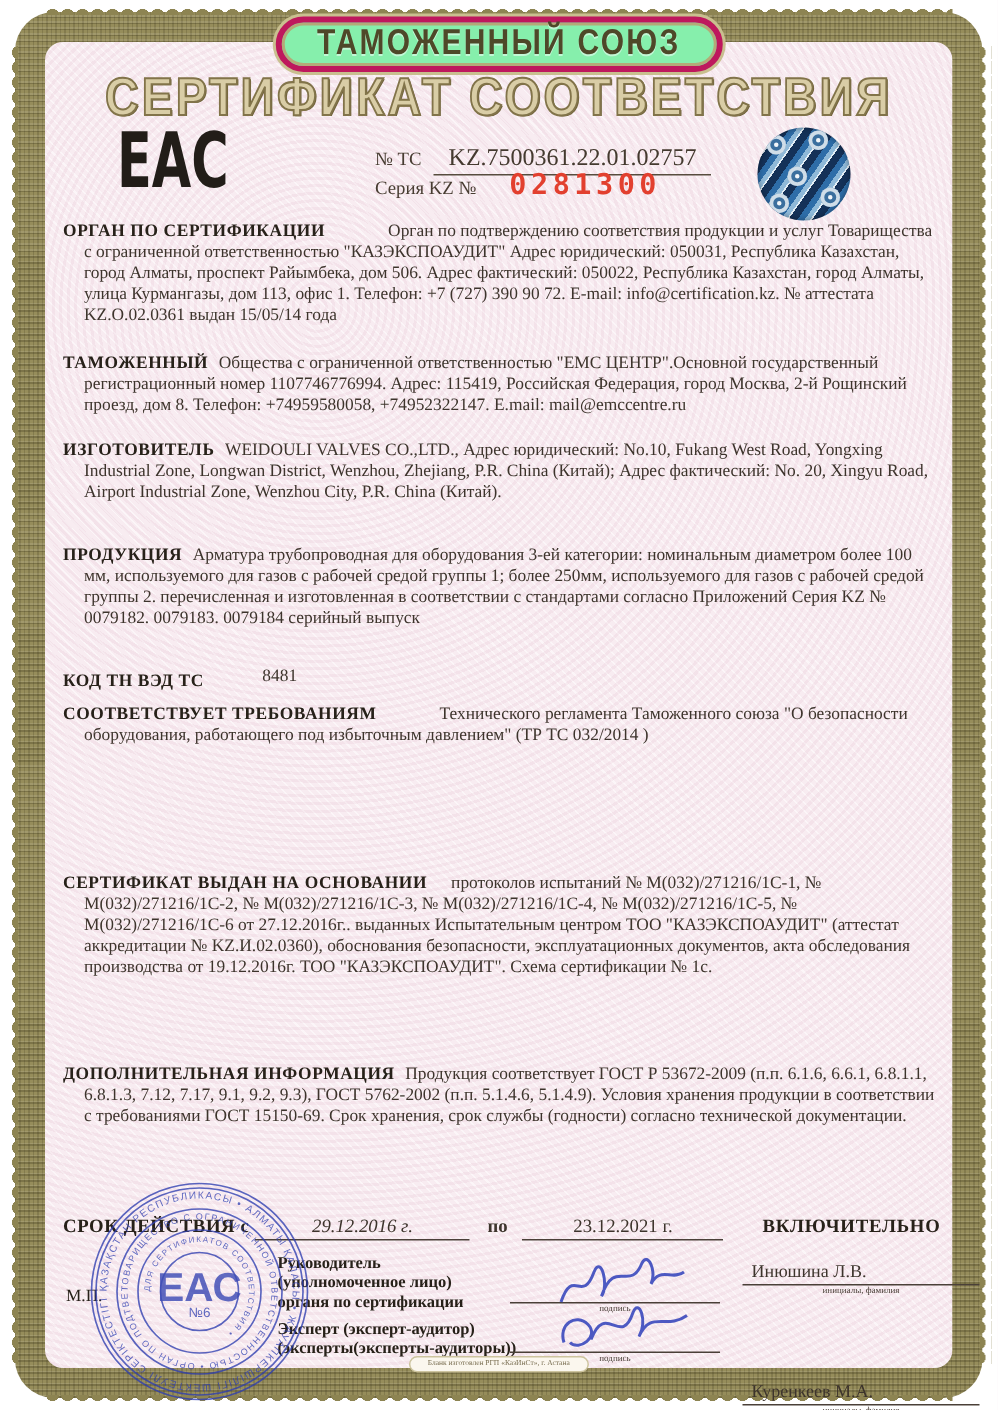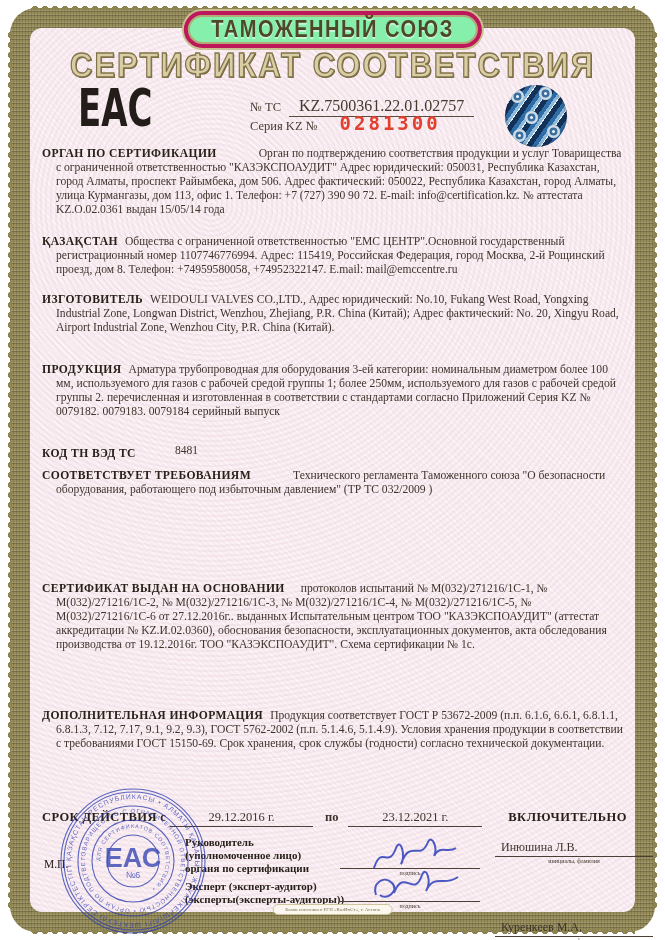--- a/index.html
+++ b/index.html
@@ -58,21 +58,21 @@
   .section .lbl{font-weight:bold;color:#272119;letter-spacing:.4px;margin-right:7px;}
   .section .widegap{margin-right:42px;}
   .section .midgap{margin-right:16px;}
   .mt18{margin-top:18px;} .mt16{margin-top:16px;} .mt28{margin-top:28px;}
   .mt8{margin-top:8px;} .mt85{margin-top:85px;} .mt57{margin-top:57px;}
   .code-val{margin-left:32px;position:relative;top:-3px;text-align:right;}
   
   .validity{position:absolute;left:42px;right:38px;top:810px;z-index:2;display:flex;align-items:baseline;font-size:12.5px;}
   .validity .vlbl{font-weight:bold;color:#272119;letter-spacing:.4px;white-space:nowrap;}
   .vline{border-bottom:1px solid #4a4038;text-align:center;white-space:nowrap;padding-bottom:1px;}
-  .vline1{width:160px;margin-left:4px;}
+  .vline1{width:160px;margin-left:4px;font-style:italic;}
   .vline2{width:150px;margin-left:10px;}
   .vpo{margin-left:12px;font-weight:bold;}
   .vincl{margin-left:26px;font-weight:bold;color:#272119;letter-spacing:.5px;}
   .mp{position:absolute;left:44px;top:858px;z-index:2;font-weight:normal;font-size:11.5px;color:#272119;}
   
   .stamp{position:absolute;left:58px;top:786px;z-index:6;opacity:.92;}
   .sig-role{position:absolute;left:185px;z-index:3;font-weight:bold;font-size:11px;line-height:13px;color:#272119;}
   .role1{top:836px;} .role2{top:880px;}
   .sigzone{position:absolute;z-index:3;}
   .sigline{border-bottom:1px solid #4a4038;height:0;}
@@ -120,33 +120,33 @@
     <span class="holo-dot" style="left:20px;top:26px;"></span>
     <span class="holo-dot" style="left:42px;top:40px;"></span>
     <span class="holo-dot" style="left:8px;top:44px;"></span>
   </div>
 
   <div class="content">
     <div class="section">
       <span class="lbl widegap">ОРГАН ПО СЕРТИФИКАЦИИ</span><span>Орган по подтверждению соответствия продукции и услуг Товарищества с ограниченной ответственностью "КАЗЭКСПОАУДИТ" Адрес юридический: 050031, Республика Казахстан, город Алматы, проспект Райымбека, дом 506. Адрес фактический: 050022, Республика Казахстан, город Алматы, улица Курмангазы, дом 113, офис 1.  Телефон: +7 (727) 390 90 72.  E-mail: info@certification.kz.  № аттестата KZ.O.02.0361 выдан 15/05/14  года</span>
     </div>
     <div class="section mt18">
-      <span class="lbl">ҚАЗАҚСТАН</span><span>Общества с ограниченной ответственностью "ЕМС ЦЕНТР".Основной государственный регистрационный номер 1107746776994.   Адрес: 115419, Российская Федерация, город Москва, 2-й Рощинский проезд, дом 8.   Телефон: +74959580058, +74952322147.   E.mail: mail@emccentre.ru</span>
+      <span class="lbl">ТАМОЖЕННЫЙ</span><span>Общества с ограниченной ответственностью "ЕМС ЦЕНТР".Основной государственный регистрационный номер 1107746776994.   Адрес: 115419, Российская Федерация, город Москва, 2-й Рощинский проезд, дом 8.   Телефон: +74959580058, +74952322147.   E.mail: mail@emccentre.ru</span>
     </div>
     <div class="section mt16">
       <span class="lbl">ИЗГОТОВИТЕЛЬ</span><span>WEIDOULI VALVES CO.,LTD.,  Адрес юридический: No.10, Fukang West Road, Yongxing Industrial Zone, Longwan District, Wenzhou, Zhejiang, P.R. China (Китай); Адрес фактический: No. 20, Xingyu Road, Airport Industrial Zone, Wenzhou City, P.R. China (Китай).</span>
     </div>
     <div class="section mt28">
       <span class="lbl">ПРОДУКЦИЯ</span><span>Арматура трубопроводная для оборудования  3-ей категории: номинальным диаметром более 100 мм, используемого для газов с рабочей средой группы 1; более 250мм, используемого для газов с рабочей средой группы 2. перечисленная и изготовленная в соответствии с стандартами согласно Приложений Серия KZ № 0079182. 0079183. 0079184  серийный выпуск</span>
     </div>
     <div class="section mt28">
       <span class="lbl">КОД ТН ВЭД ТС</span><span class="code-val">8481</span>
     </div>
     <div class="section mt8">
-      <span class="lbl widegap">СООТВЕТСТВУЕТ ТРЕБОВАНИЯМ</span><span>Технического регламента Таможенного союза "О безопасности оборудования, работающего под избыточным давлением" (ТР ТС  032/2009 )</span>
+      <span class="lbl widegap">СООТВЕТСТВУЕТ ТРЕБОВАНИЯМ</span><span>Технического регламента Таможенного союза "О безопасности оборудования, работающего под избыточным давлением" (ТР ТС  032/2014 )</span>
     </div>
     <div class="section mt85">
       <span class="lbl midgap">СЕРТИФИКАТ ВЫДАН НА ОСНОВАНИИ</span><span>протоколов испытаний № М(032)/271216/1С-1, № М(032)/271216/1С-2, № М(032)/271216/1С-3, № М(032)/271216/1С-4, № М(032)/271216/1С-5, № М(032)/271216/1С-6 от 27.12.2016г.. выданных Испытательным  центром  ТОО "КАЗЭКСПОАУДИТ" (аттестат аккредитации № KZ.И.02.0360), обоснования безопасности, эксплуатационных документов,  акта обследования производства  от 19.12.2016г. ТОО "КАЗЭКСПОАУДИТ". Схема сертификации № 1с.</span>
     </div>
     <div class="section mt57">
       <span class="lbl">ДОПОЛНИТЕЛЬНАЯ ИНФОРМАЦИЯ</span><span>Продукция соответствует ГОСТ Р 53672-2009 (п.п. 6.1.6, 6.6.1, 6.8.1.1, 6.8.1.3, 7.12, 7.17, 9.1, 9.2, 9.3), ГОСТ 5762-2002 (п.п. 5.1.4.6, 5.1.4.9). Условия хранения продукции в  соответствии с требованиями ГОСТ 15150-69. Срок хранения, срок службы (годности)   согласно технической документации.</span>
     </div>
   </div>
 
   <div class="validity">

